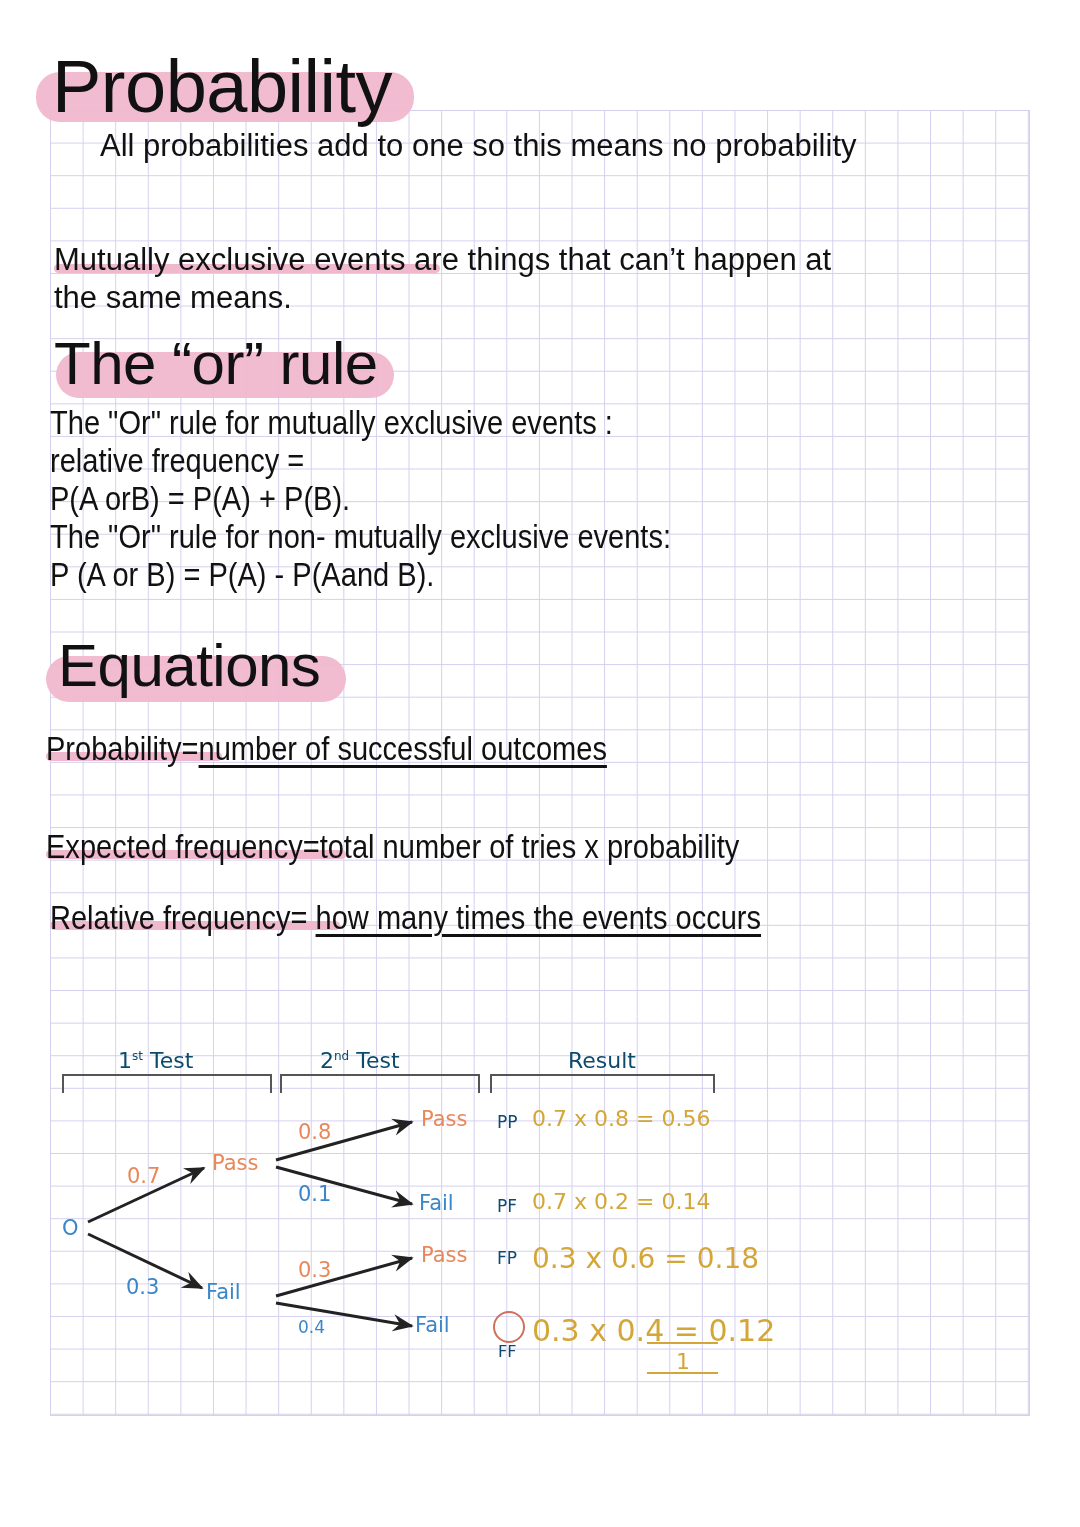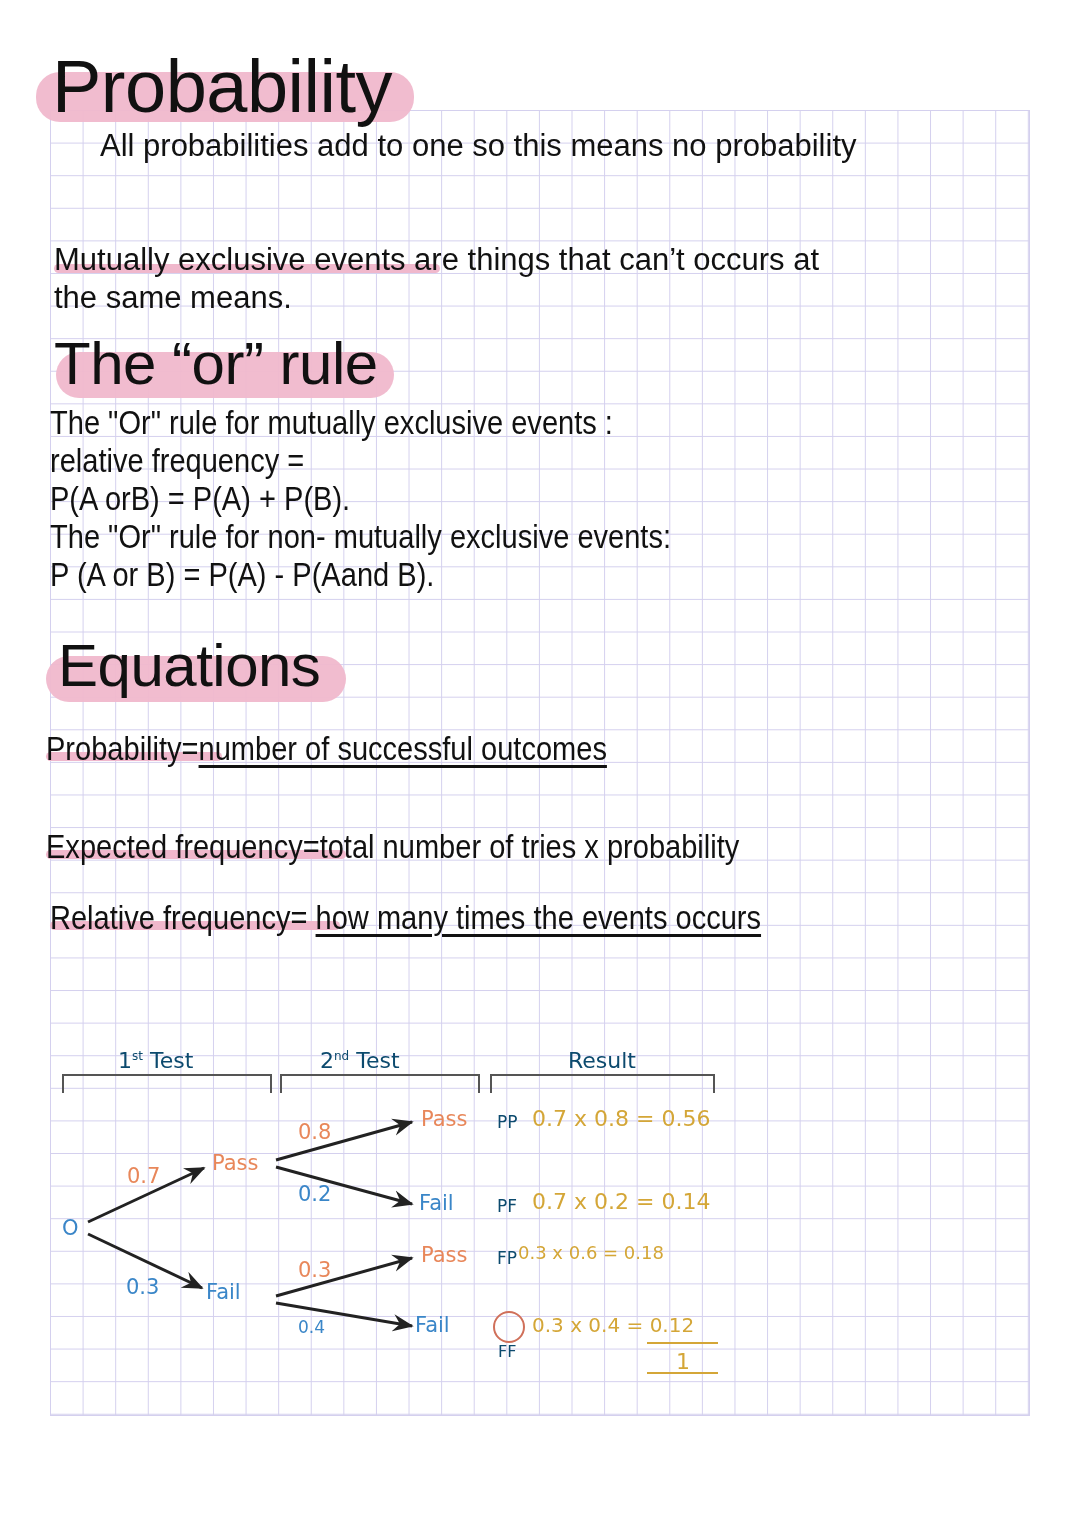--- a/index.html
+++ b/index.html
@@ -36,21 +36,21 @@
 
 <div class="grid"></div>
 
 <div class="hl-pill" style="left:36px;top:72px;width:378px;height:50px;"></div>
 <div class="abs h1" style="left:52px;top:50px;">Probability</div>
 
 <div class="abs body" style="left:52px;top:130px;margin-left:48px;">All probabilities add to one so this means no probability</div>
 
 <div class="hl-under" style="left:54px;top:264px;width:386px;"></div>
 <div class="abs body" style="left:54px;top:244px;">
-  <span>Mutually exclusive events</span><span> are things that can’t occurs at</span>
+  <span>Mutually exclusive events</span><span> are things that can’t happen at</span>
 </div>
 <div class="abs body" style="left:54px;top:282px;">the same means.</div>
 
 <div class="hl-pill" style="left:56px;top:352px;width:338px;height:46px;"></div>
 <div class="abs h2" style="left:54px;top:334px;">The “or” rule</div>
 
 <div class="abs cond" style="left:50px;top:404px;">The "Or" rule for mutually exclusive events :</div>
 <div class="abs cond" style="left:50px;top:442px;">relative frequency =</div>
 <div class="abs cond" style="left:50px;top:480px;">P(A orB) = P(A) + P(B).</div>
 <div class="abs cond" style="left:50px;top:518px;">The "Or" rule for non- mutually exclusive events:</div>
@@ -110,28 +110,28 @@
 
 <div class="abs tree-text blue" style="left:62px;top:1216px;font-size:21px;">O</div>
 
 <div class="abs tree-text orange" style="left:127px;top:1164px;font-size:21px;">0.7</div>
 <div class="abs tree-text orange" style="left:212px;top:1151px;font-size:21px;">Pass</div>
 <div class="abs tree-text blue" style="left:126px;top:1275px;font-size:21px;">0.3</div>
 <div class="abs tree-text blue" style="left:206px;top:1280px;font-size:21px;">Fail</div>
 
 <div class="abs tree-text orange" style="left:298px;top:1120px;font-size:21px;">0.8</div>
 <div class="abs tree-text orange" style="left:421px;top:1107px;font-size:21px;">Pass</div>
-<div class="abs tree-text blue" style="left:298px;top:1182px;font-size:21px;">0.2</div>
+<div class="abs tree-text blue" style="left:298px;top:1182px;font-size:21px;">0.1</div>
 <div class="abs tree-text blue" style="left:419px;top:1191px;font-size:21px;">Fail</div>
 <div class="abs tree-text orange" style="left:298px;top:1258px;font-size:21px;">0.3</div>
 <div class="abs tree-text orange" style="left:421px;top:1243px;font-size:21px;">Pass</div>
 <div class="abs tree-text blue" style="left:298px;top:1317px;font-size:17px;">0.4</div>
 <div class="abs tree-text blue" style="left:415px;top:1313px;font-size:21px;">Fail</div>
 
 <div class="abs tree-text dark" style="left:497px;top:1112px;font-size:17px;text-align:right;">PP</div>
 <div class="abs tree-text gold" style="left:532px;top:1106px;font-size:22px;">0.7 x 0.8 = 0.56</div>
 <div class="abs tree-text dark" style="left:497px;top:1196px;font-size:17px;">PF</div>
 <div class="abs tree-text gold" style="left:532px;top:1189px;font-size:22px;">0.7 x 0.2 = 0.14</div>
 <div class="abs tree-text dark" style="left:497px;top:1248px;font-size:17px;">FP</div>
-<div class="abs tree-text gold" style="left:518px;top:1242px;font-size:18px;">0.3 x 0.6 = 0.18</div>
+<div class="abs tree-text gold" style="left:532px;top:1242px;font-size:28px;">0.3 x 0.6 = 0.18</div>
 <div class="abs tree-text dark" style="left:498px;top:1318px;font-size:16px;margin-top:24px;">FF</div>
-<div class="abs tree-text gold" style="left:532px;top:1313px;font-size:20px;">0.3 x 0.4 = 0.12</div>
+<div class="abs tree-text gold" style="left:532px;top:1313px;font-size:30px;">0.3 x 0.4 = 0.12</div>
 <div class="abs tree-text gold" style="left:676px;top:1349px;font-size:22px;">1</div>
 
 </body></html>

